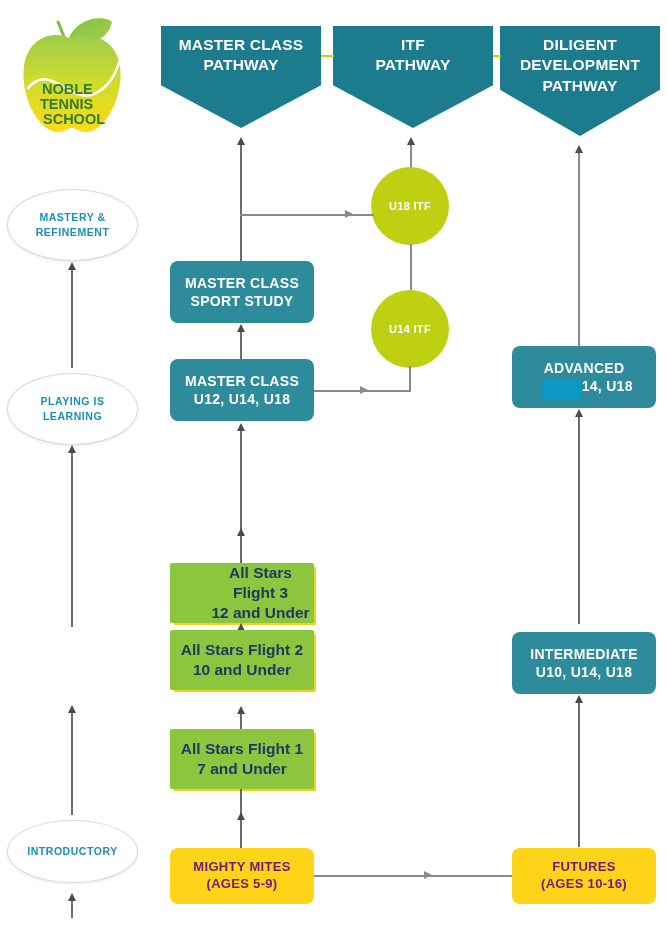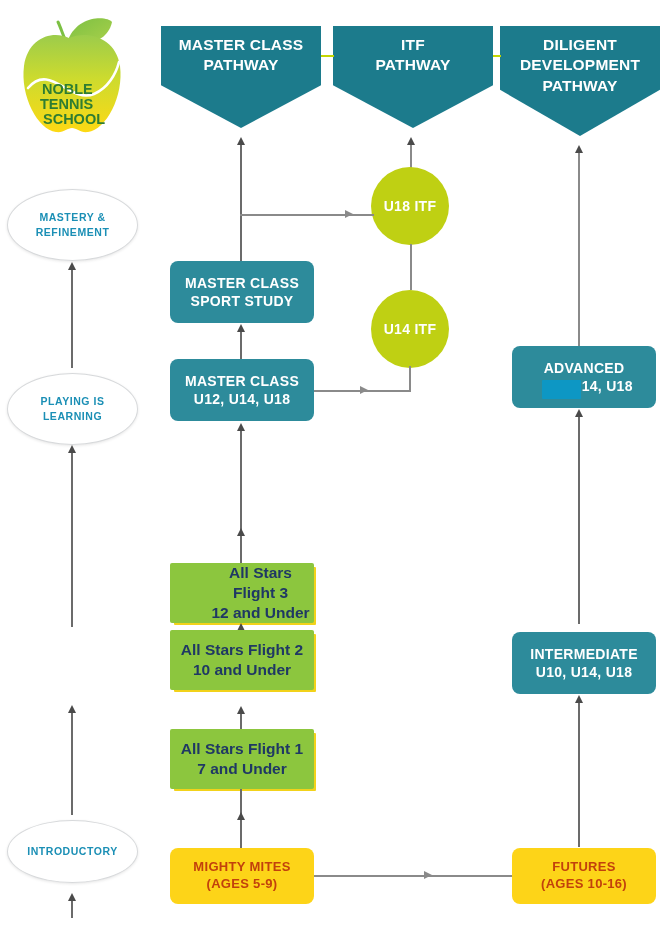--- a/index.html
+++ b/index.html
@@ -59,30 +59,30 @@
     display:flex;
     align-items:center;
     justify-content:center;
     text-align:center;
     font-weight:700;
     line-height:1.3;
   }
   .node.teal  { background:#2d8b9b; color:#ffffff; font-size:14px; letter-spacing:.3px; }
   .node.green { background:#8cc63e; color:#1f3864; font-size:15.5px; border-radius:2px;
                 box-shadow:3px 3px 0 -1px #f2d21a; }
-  .node.yellow{ background:#fdd418; color:#c2410c; font-size:13px; letter-spacing:.3px; }
+  .node.yellow{ background:#fdd418; color:#701a75; font-size:13px; letter-spacing:.3px; }
 
   .circle {
     position:absolute;
     border-radius:50%;
     background:#bfd013;
     color:#ffffff;
     display:flex; align-items:center; justify-content:center;
     font-weight:700;
-    font-size:14px;
+    font-size:11px;
     letter-spacing:.3px;
   }
 
   
   .sel-swatch {
     position:absolute;
     background:#0d97c4;
     border-radius:1px;
   }
 

